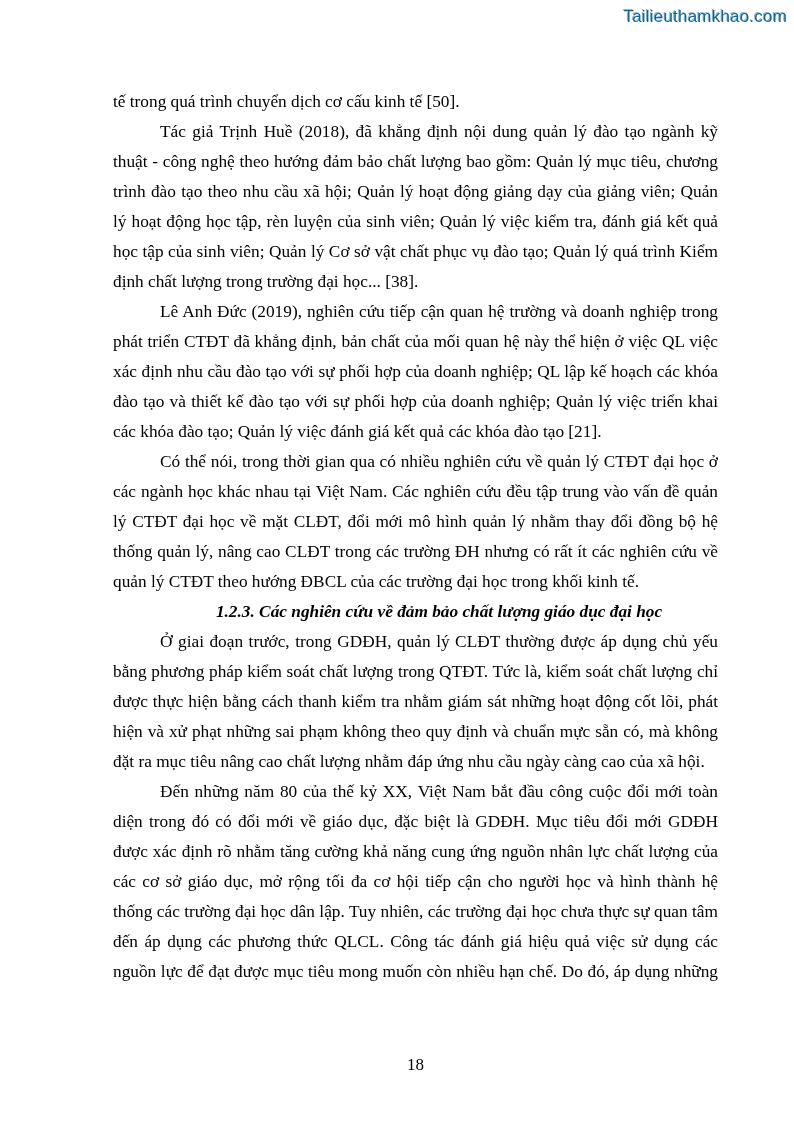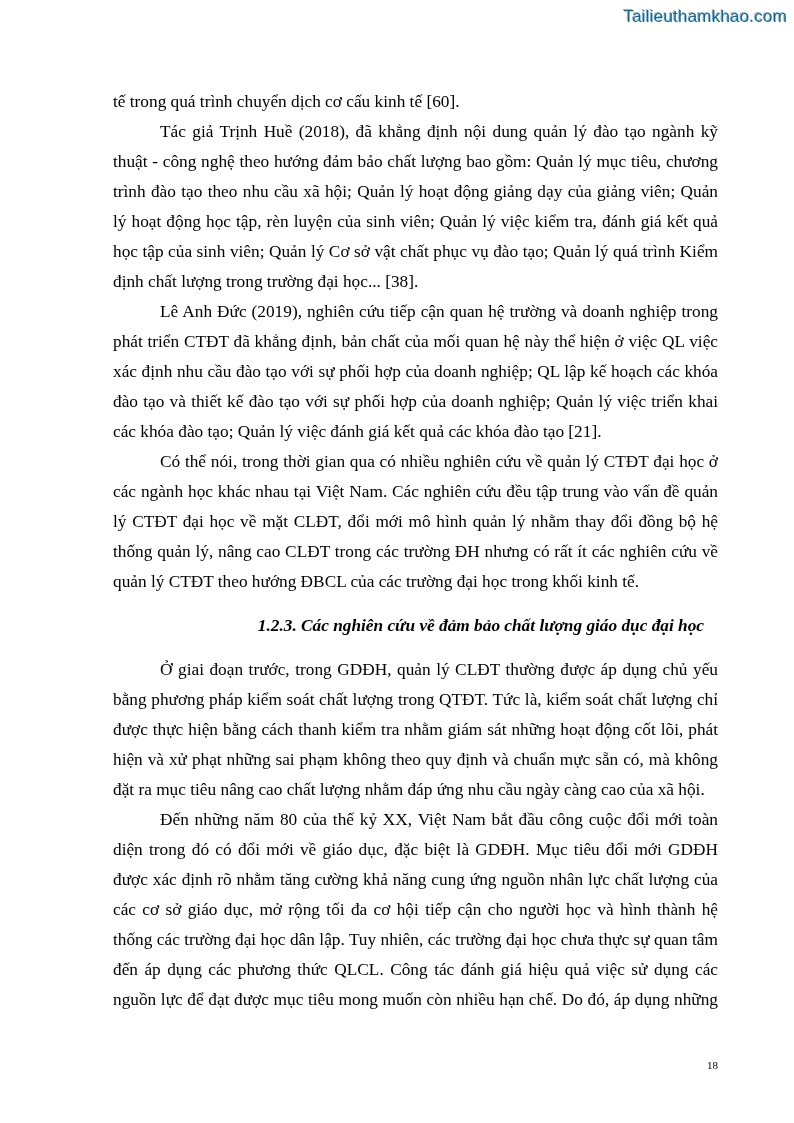--- a/index.html
+++ b/index.html
@@ -40,46 +40,46 @@
     padding: 0;
     text-indent: 47px;
   }
   .content p.no-indent {
     text-indent: 0;
   }
   .content p.continues {
     text-align-last: justify;
   }
   .content .heading {
-    margin: 14px;
+    margin: 0;
     padding: 0;
     font-size: 17.3px;
     font-weight: bold;
     font-style: italic;
     text-indent: 47px;
     line-height: 30px;
-    text-align: right;
+    text-align: center;
   }
   .page-number {
     position: absolute;
     top: 1050px;
     left: 113px;
     width: 605px;
-    text-align: right;
-    font-size: 11px;
+    text-align: center;
+    font-size: 17px;
     line-height: 30px;
   }
 </style>
 </head>
 <body>
 
 <div class="watermark">Tailieuthamkhao.com</div>
 
 <div class="content">
-  <p class="no-indent">tế trong quá trình chuyển dịch cơ cấu kinh tế [60].</p>
+  <p class="no-indent">tế trong quá trình chuyển dịch cơ cấu kinh tế [50].</p>
   <p>Tác giả Trịnh Huề (2018), đã khẳng định nội dung quản lý đào tạo ngành kỹ thuật - công nghệ theo hướng đảm bảo chất lượng bao gồm: Quản lý mục tiêu, chương trình đào tạo theo nhu cầu xã hội; Quản lý hoạt động giảng dạy của giảng viên; Quản lý hoạt động học tập, rèn luyện của sinh viên; Quản lý việc kiểm tra, đánh giá kết quả học tập của sinh viên; Quản lý Cơ sở vật chất phục vụ đào tạo; Quản lý quá trình Kiểm định chất lượng trong trường đại học... [38].</p>
   <p>Lê Anh Đức (2019), nghiên cứu tiếp cận quan hệ trường và doanh nghiệp trong phát triển CTĐT đã khẳng định, bản chất của mối quan hệ này thể hiện ở việc QL việc xác định nhu cầu đào tạo với sự phối hợp của doanh nghiệp; QL lập kế hoạch các khóa đào tạo và thiết kế đào tạo với sự phối hợp của doanh nghiệp; Quản lý việc triển khai các khóa đào tạo; Quản lý việc đánh giá kết quả các khóa đào tạo [21].</p>
   <p>Có thể nói, trong thời gian qua có nhiều nghiên cứu về quản lý CTĐT đại học ở các ngành học khác nhau tại Việt Nam. Các nghiên cứu đều tập trung vào vấn đề quản lý CTĐT đại học về mặt CLĐT, đổi mới mô hình quản lý nhằm thay đổi đồng bộ hệ thống quản lý, nâng cao CLĐT trong các trường ĐH nhưng có rất ít các nghiên cứu về quản lý CTĐT theo hướng ĐBCL của các trường đại học trong khối kinh tế.</p>
   <h2 class="heading">1.2.3. Các nghiên cứu về đảm bảo chất lượng giáo dục đại học</h2>
   <p>Ở giai đoạn trước, trong GDĐH, quản lý CLĐT thường được áp dụng chủ yếu bằng phương pháp kiểm soát chất lượng trong QTĐT. Tức là, kiểm soát chất lượng chỉ được thực hiện bằng cách thanh kiểm tra nhằm giám sát những hoạt động cốt lõi, phát hiện và xử phạt những sai phạm không theo quy định và chuẩn mực sẵn có, mà không đặt ra mục tiêu nâng cao chất lượng nhằm đáp ứng nhu cầu ngày càng cao của xã hội.</p>
   <p class="continues">Đến những năm 80 của thế kỷ XX, Việt Nam bắt đầu công cuộc đổi mới toàn diện trong đó có đổi mới về giáo dục, đặc biệt là GDĐH. Mục tiêu đổi mới GDĐH được xác định rõ nhằm tăng cường khả năng cung ứng nguồn nhân lực chất lượng của các cơ sở giáo dục, mở rộng tối đa cơ hội tiếp cận cho người học và hình thành hệ thống các trường đại học dân lập. Tuy nhiên, các trường đại học chưa thực sự quan tâm đến áp dụng các phương thức QLCL. Công tác đánh giá hiệu quả việc sử dụng các nguồn lực để đạt được mục tiêu mong muốn còn nhiều hạn chế. Do đó, áp dụng những</p>
 </div>
 
 <div class="page-number">18</div>
 

